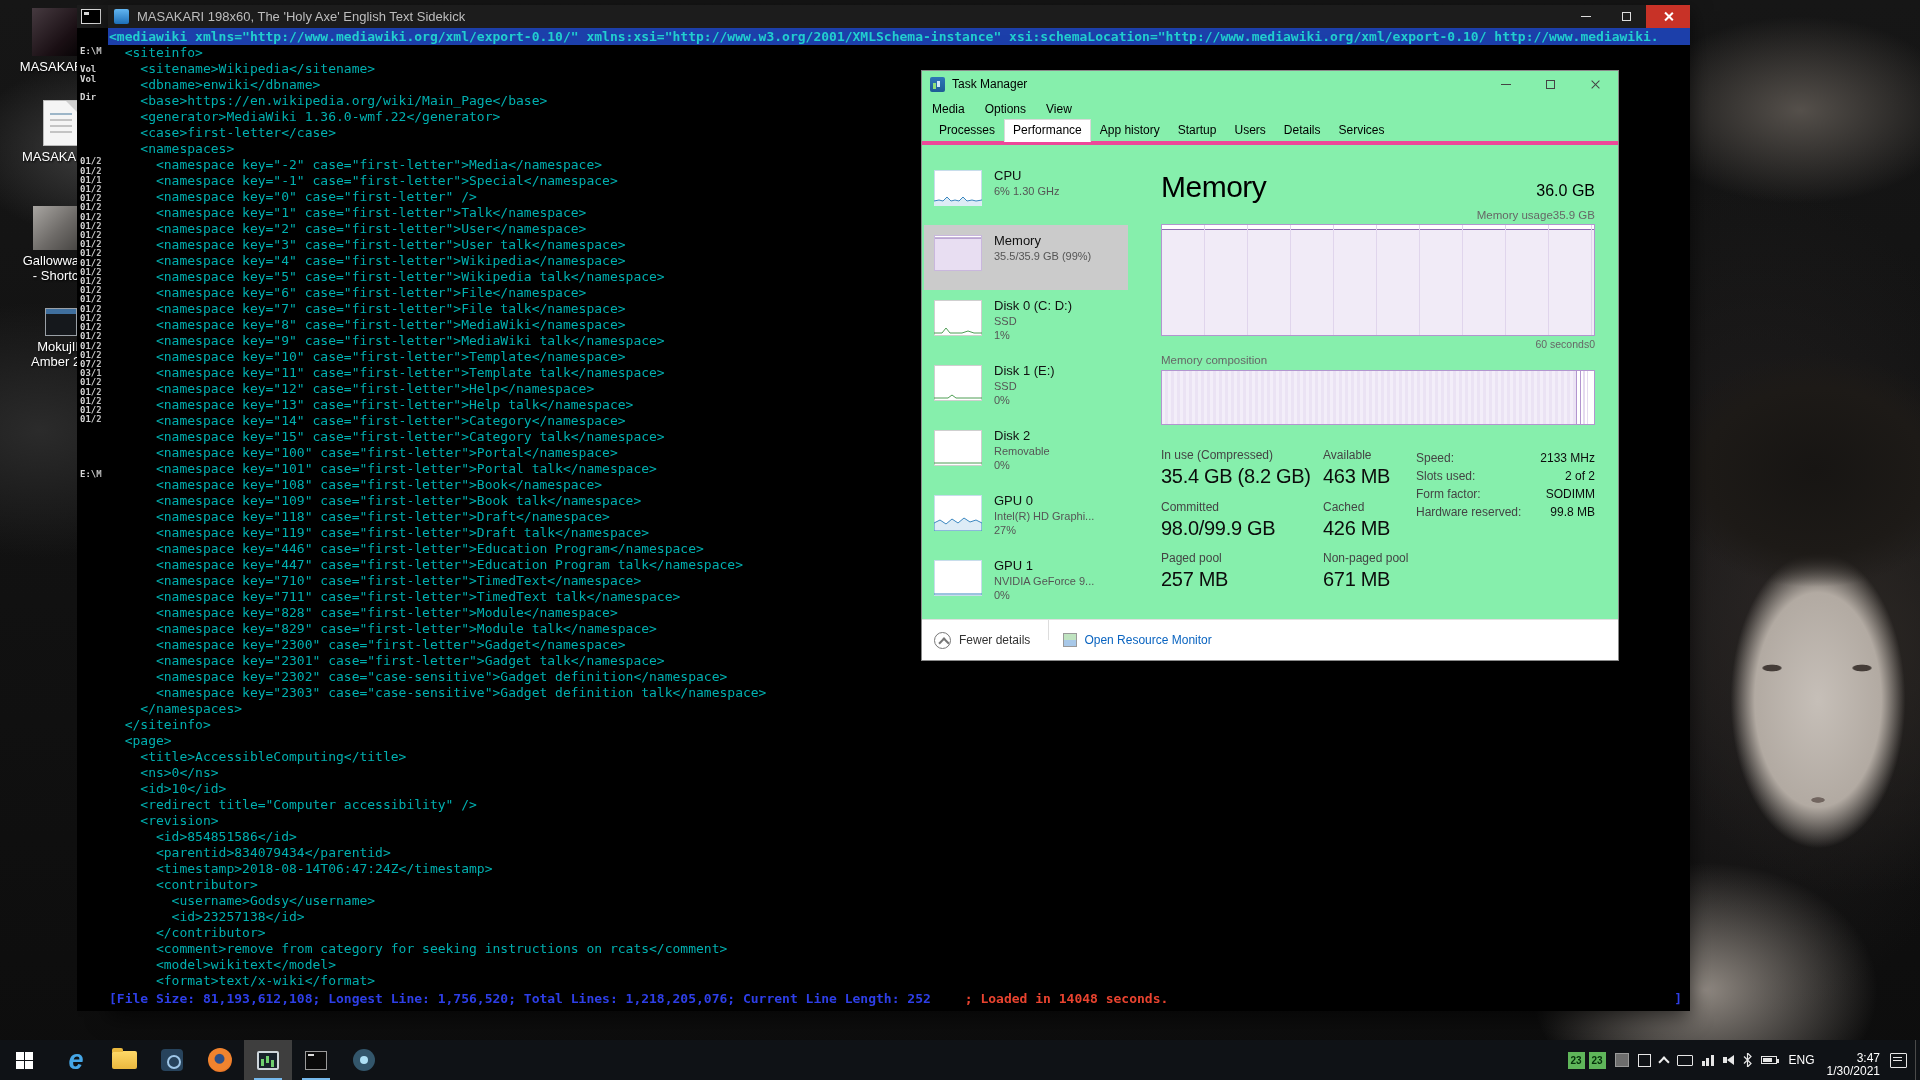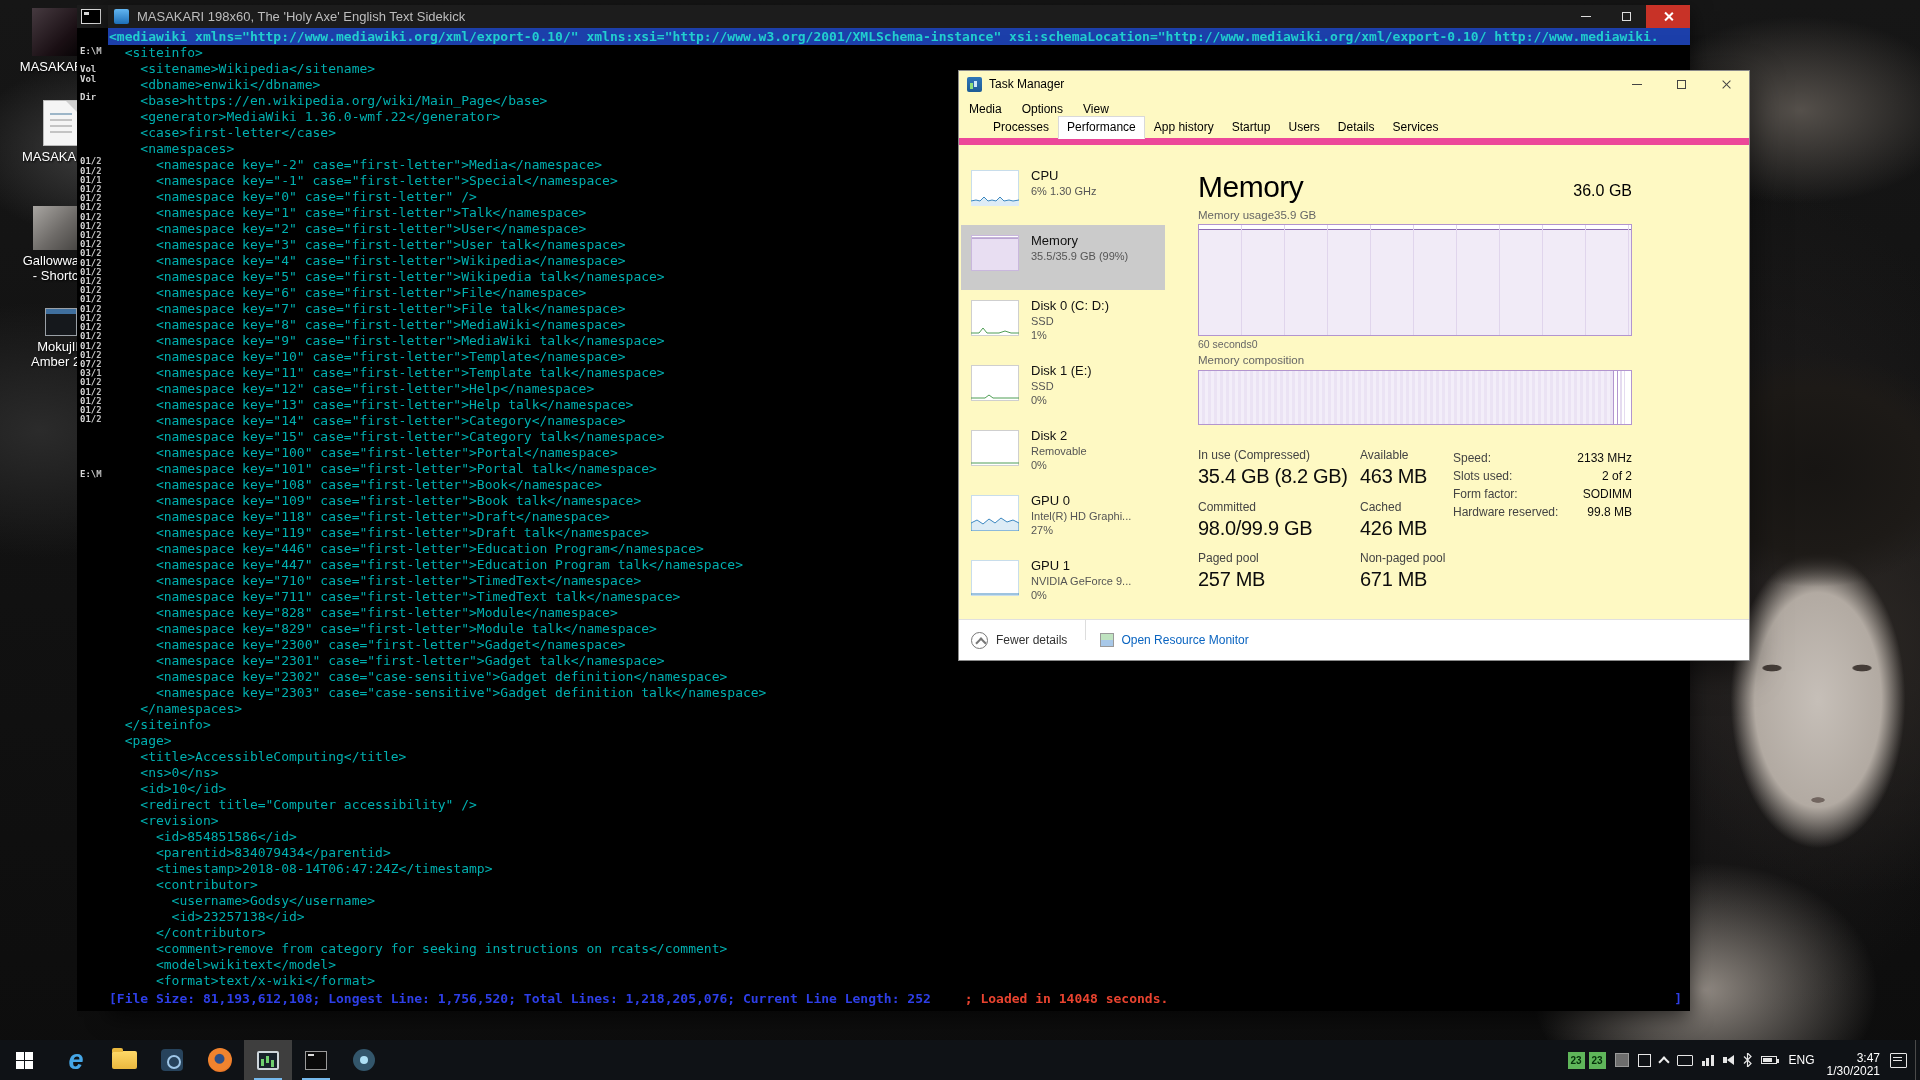--- a/index.html
+++ b/index.html
@@ -51,48 +51,48 @@
   .e-btn.close{background:#c83227;width:44px}
   .g-x{position:relative;width:11px;height:11px}
   .g-x::before,.g-x::after{content:"";position:absolute;left:5px;top:0;width:1.5px;height:11px;background:#fff}
   .g-x::before{transform:rotate(45deg)}.g-x::after{transform:rotate(-45deg)}
   .hl{position:absolute;left:0;right:0;top:23px;height:17px;background:#1c3faa;color:#21cfcf;font-family:"DejaVu Sans Mono",monospace;font-weight:bold;font-size:13px;line-height:17px;white-space:pre;overflow:hidden;padding-left:1px}
   .xml{position:absolute;left:1px;top:40px;font-family:"DejaVu Sans Mono",monospace;font-weight:normal;font-size:13px;line-height:16px;color:#00b0b0;white-space:pre}
   .e-status{position:absolute;left:1px;right:8px;bottom:5px;display:flex;font-family:"DejaVu Sans Mono",monospace;font-weight:bold;font-size:13px;line-height:15px;white-space:pre}
   .st-blue{color:#2e3fe8}.st-red{color:#e8432f;margin-left:34px}.st-fill{flex:1}
 
   
-  .tm{position:absolute;left:958px;top:70px;width:792px;height:591px;background:#fef9c3;border:1px solid #8a8a8a;box-shadow:0 10px 30px rgba(0,0,0,.55);color:#000}
+  .tm{position:absolute;left:921px;top:70px;width:698px;height:591px;background:#86efac;border:1px solid #8a8a8a;box-shadow:0 10px 30px rgba(0,0,0,.55);color:#000}
   .tm-title{height:26px;display:flex;align-items:center;font-size:12px}
   .tm-appicon{width:15px;height:15px;margin:0 7px 0 8px;background:linear-gradient(#2e76b8,#1d5c96);border-radius:2px;position:relative;flex:none}
   .tm-appicon::after{content:"";position:absolute;left:3px;bottom:3px;width:3px;height:6px;background:#8fe07a;box-shadow:4px -2px 0 #cfe8f8}
   .tm-btns{margin-left:auto;display:flex;height:100%}
   .tm-btn{width:45px;height:100%;display:flex;align-items:center;justify-content:center;cursor:pointer}
   .tg-min{width:10px;height:1px;background:#444}
   .tg-max{width:9px;height:9px;border:1px solid #444}
   .tg-x{position:relative;width:11px;height:11px}
   .tg-x::before,.tg-x::after{content:"";position:absolute;left:5px;top:0;width:1.2px;height:11px;background:#444}
   .tg-x::before{transform:rotate(45deg)}.tg-x::after{transform:rotate(-45deg)}
   .tm-menu{height:24px;display:flex;align-items:center;gap:20px;padding-left:10px;font-size:12px}
   .tm-menu span{cursor:pointer}
-  .tm-tabs{height:24px;display:flex;align-items:flex-end;padding-left:25px;border-bottom:7px solid #ec4899;font-size:12px}
+  .tm-tabs{height:24px;display:flex;align-items:flex-end;padding-left:8px;border-bottom:4px solid #ec4899;font-size:12px}
   .tm-tab{padding:3px 8px 4px;border:1px solid transparent;margin-bottom:-1px;cursor:pointer;white-space:nowrap}
   .tm-tab.sel{border-color:#d9d9d9;border-bottom-color:#fff;background:#fff}
   .tm-side{position:absolute;left:0;top:74px;width:208px;bottom:41px}
   .tm-item{position:absolute;left:2px;width:204px;height:65px;cursor:pointer}
   .tm-item.sel{background:#cbcbcb}
   .thumb{position:absolute;left:10px;top:10px}
   .titext{position:absolute;left:70px;top:7px;right:2px}
   .t1{font-size:13px;color:#111;line-height:17px;white-space:nowrap;overflow:hidden}
   .t2{font-size:11px;color:#555;line-height:14px;white-space:nowrap;overflow:hidden}
   .tm-detail{position:absolute;left:239px;top:95px;width:434px}
   .d-head{display:flex;justify-content:space-between;align-items:flex-end;height:38px}
   .d-title{font-size:30px;font-weight:normal;letter-spacing:-.5px}
   .d-total{font-size:16px;margin-bottom:4px}
-  .d-row{position:absolute;left:0;right:0;display:flex;justify-content:flex-start;color:#666}
+  .d-row{position:absolute;left:0;right:0;display:flex;justify-content:flex-end;color:#666}
   .r-usage{top:43px;font-size:11.5px}
   .r-time{top:172px;font-size:10.5px}
   .graph{position:absolute;left:0;right:0;top:58px;height:112px;border:1px solid #b295cf;background:#fff;overflow:hidden}
   .graph .fill{position:absolute;left:0;right:0;bottom:0;height:96%;background:#f1ebf7;border-top:1px solid #8b6bb1}
   .graph .grid{position:absolute;inset:0;background:repeating-linear-gradient(90deg,transparent 0 42px,#e0d5ec 42px 43px)}
   .comp-label{position:absolute;top:188px;font-size:11.5px;color:#666}
   .comp{position:absolute;left:0;right:0;top:204px;height:55px;border:1px solid #b295cf;background:#fff}
   .comp .used{position:absolute;left:0;top:0;bottom:0;width:96%;background:repeating-linear-gradient(90deg,#f3eef9 0 3px,#ebe3f4 3px 6px);border-right:1px solid #b295cf}
   .comp .mod{position:absolute;right:1.4%;top:0;bottom:0;width:1.8%;border-left:1px solid #b295cf;background:repeating-linear-gradient(90deg,#fff 0 2px,#e5dbf0 2px 4px)}
   .stats{position:absolute;left:0;top:282px;width:434px;height:170px}

